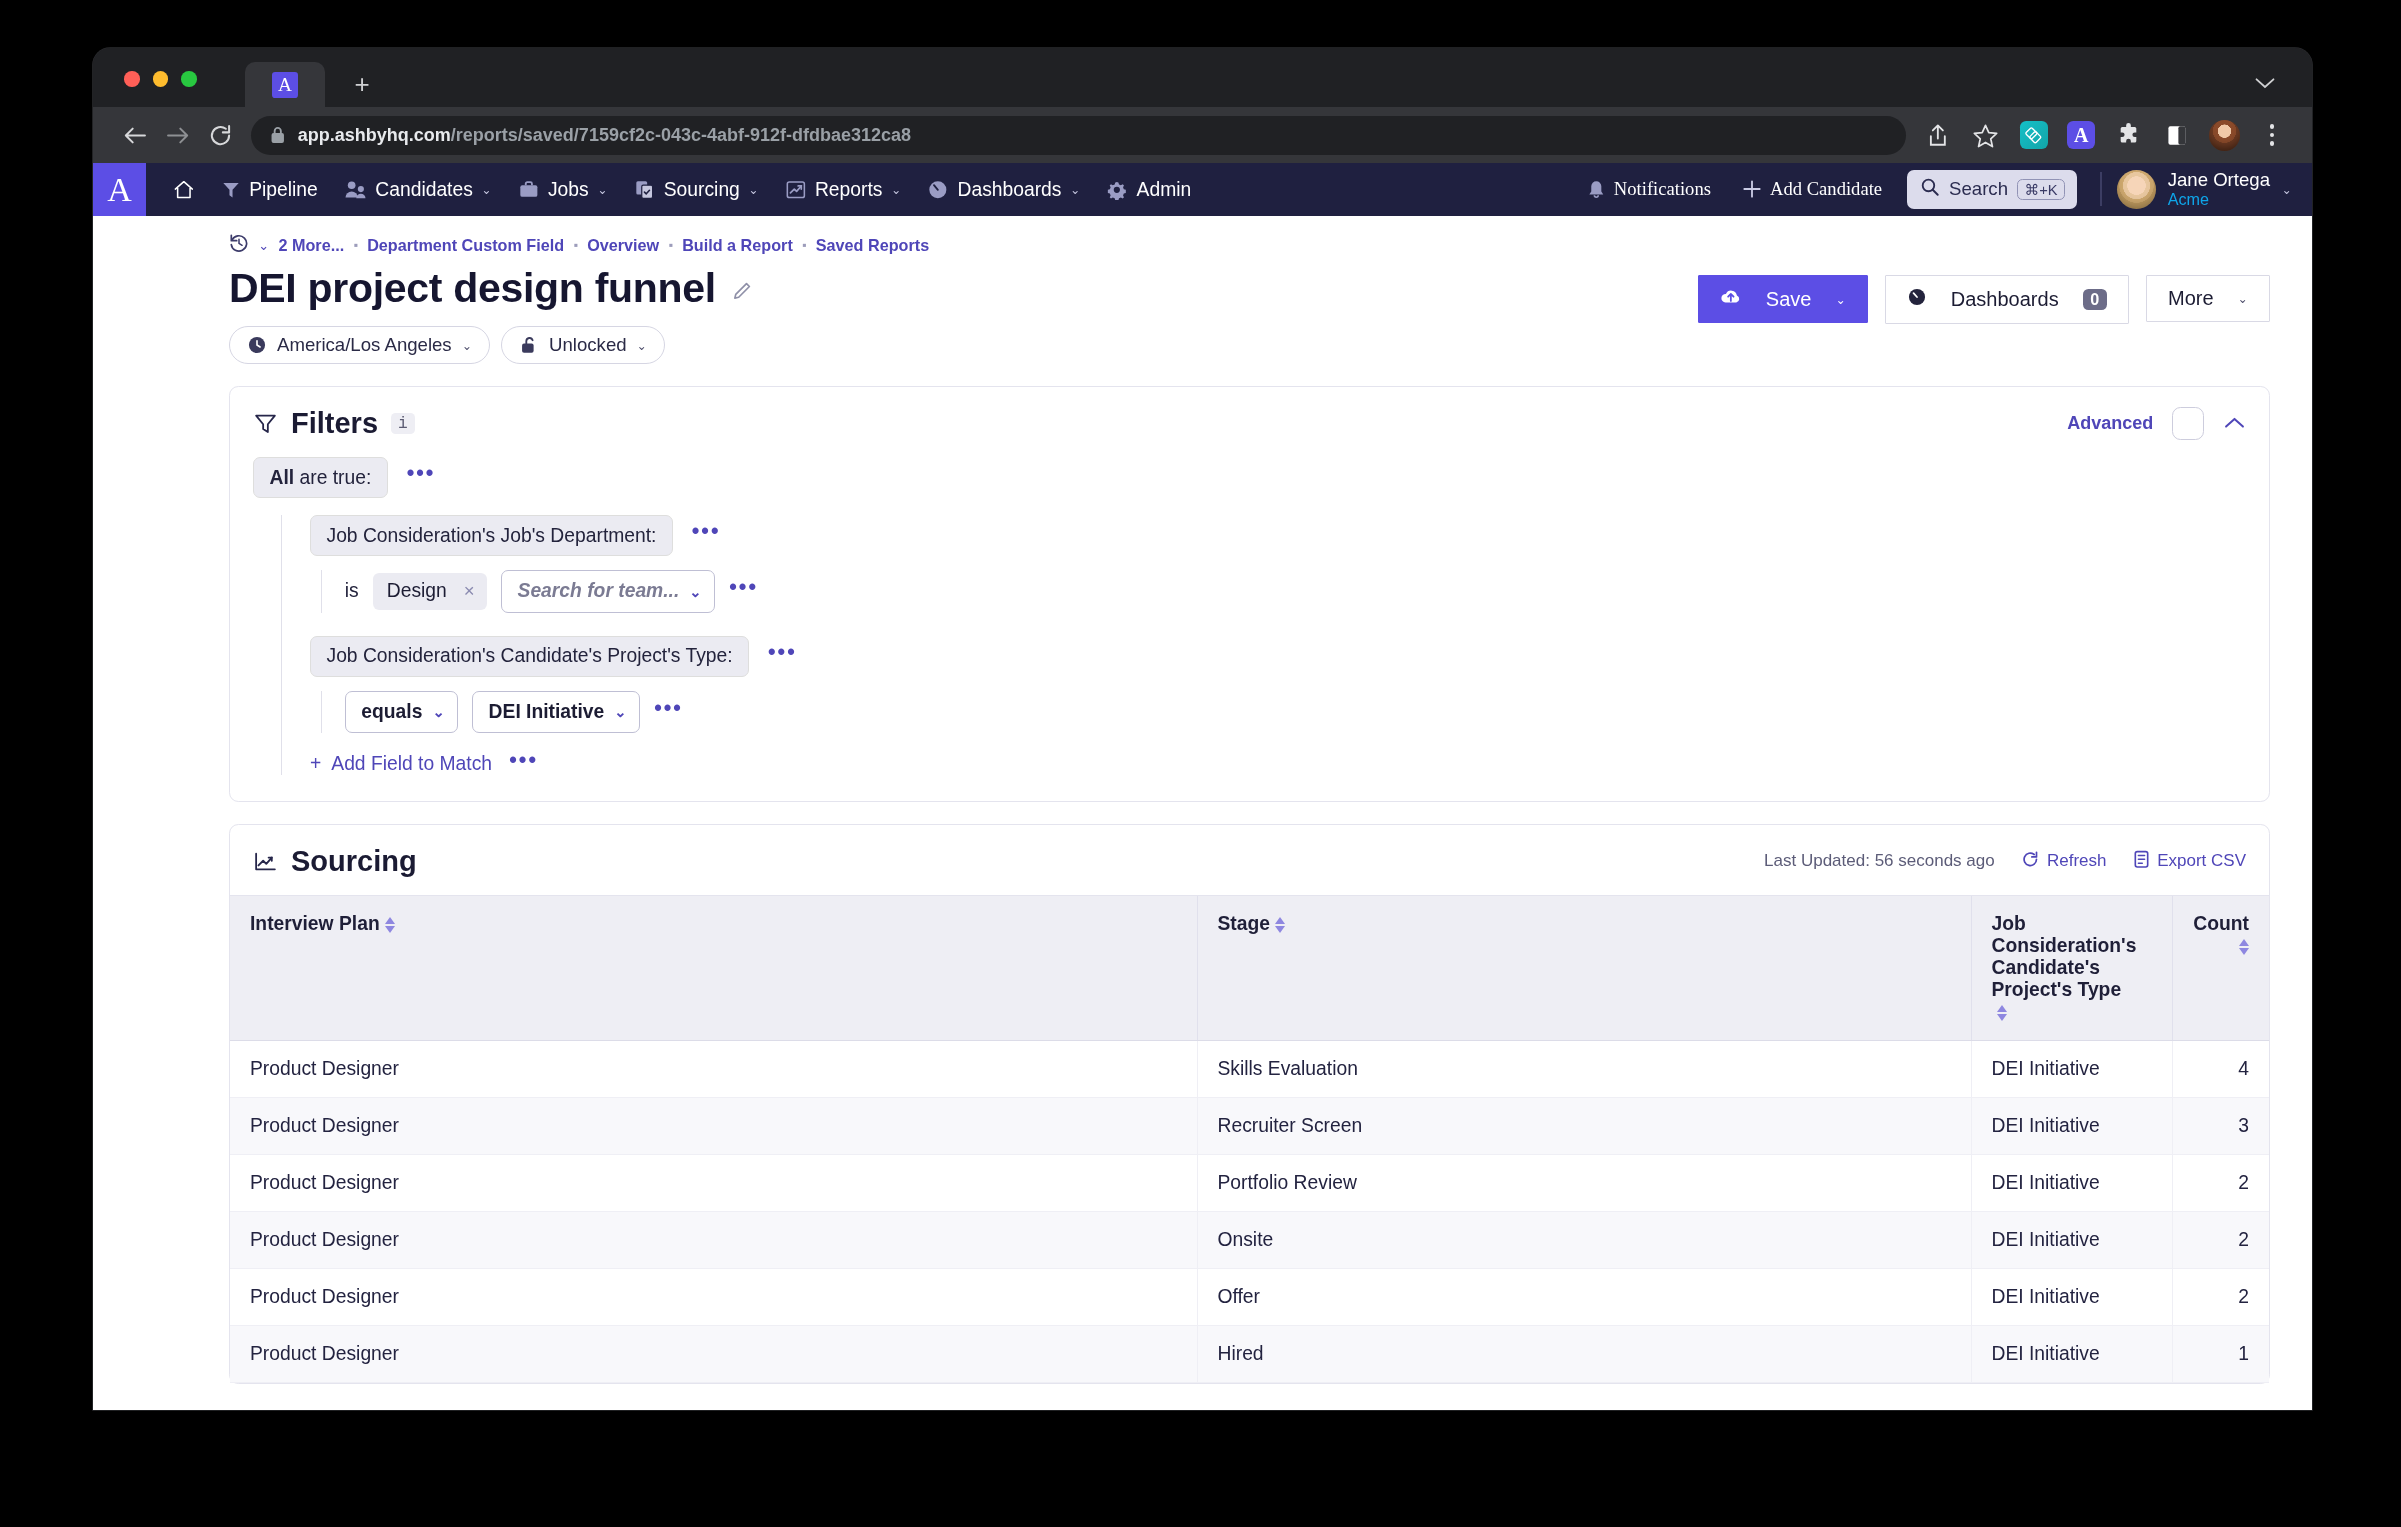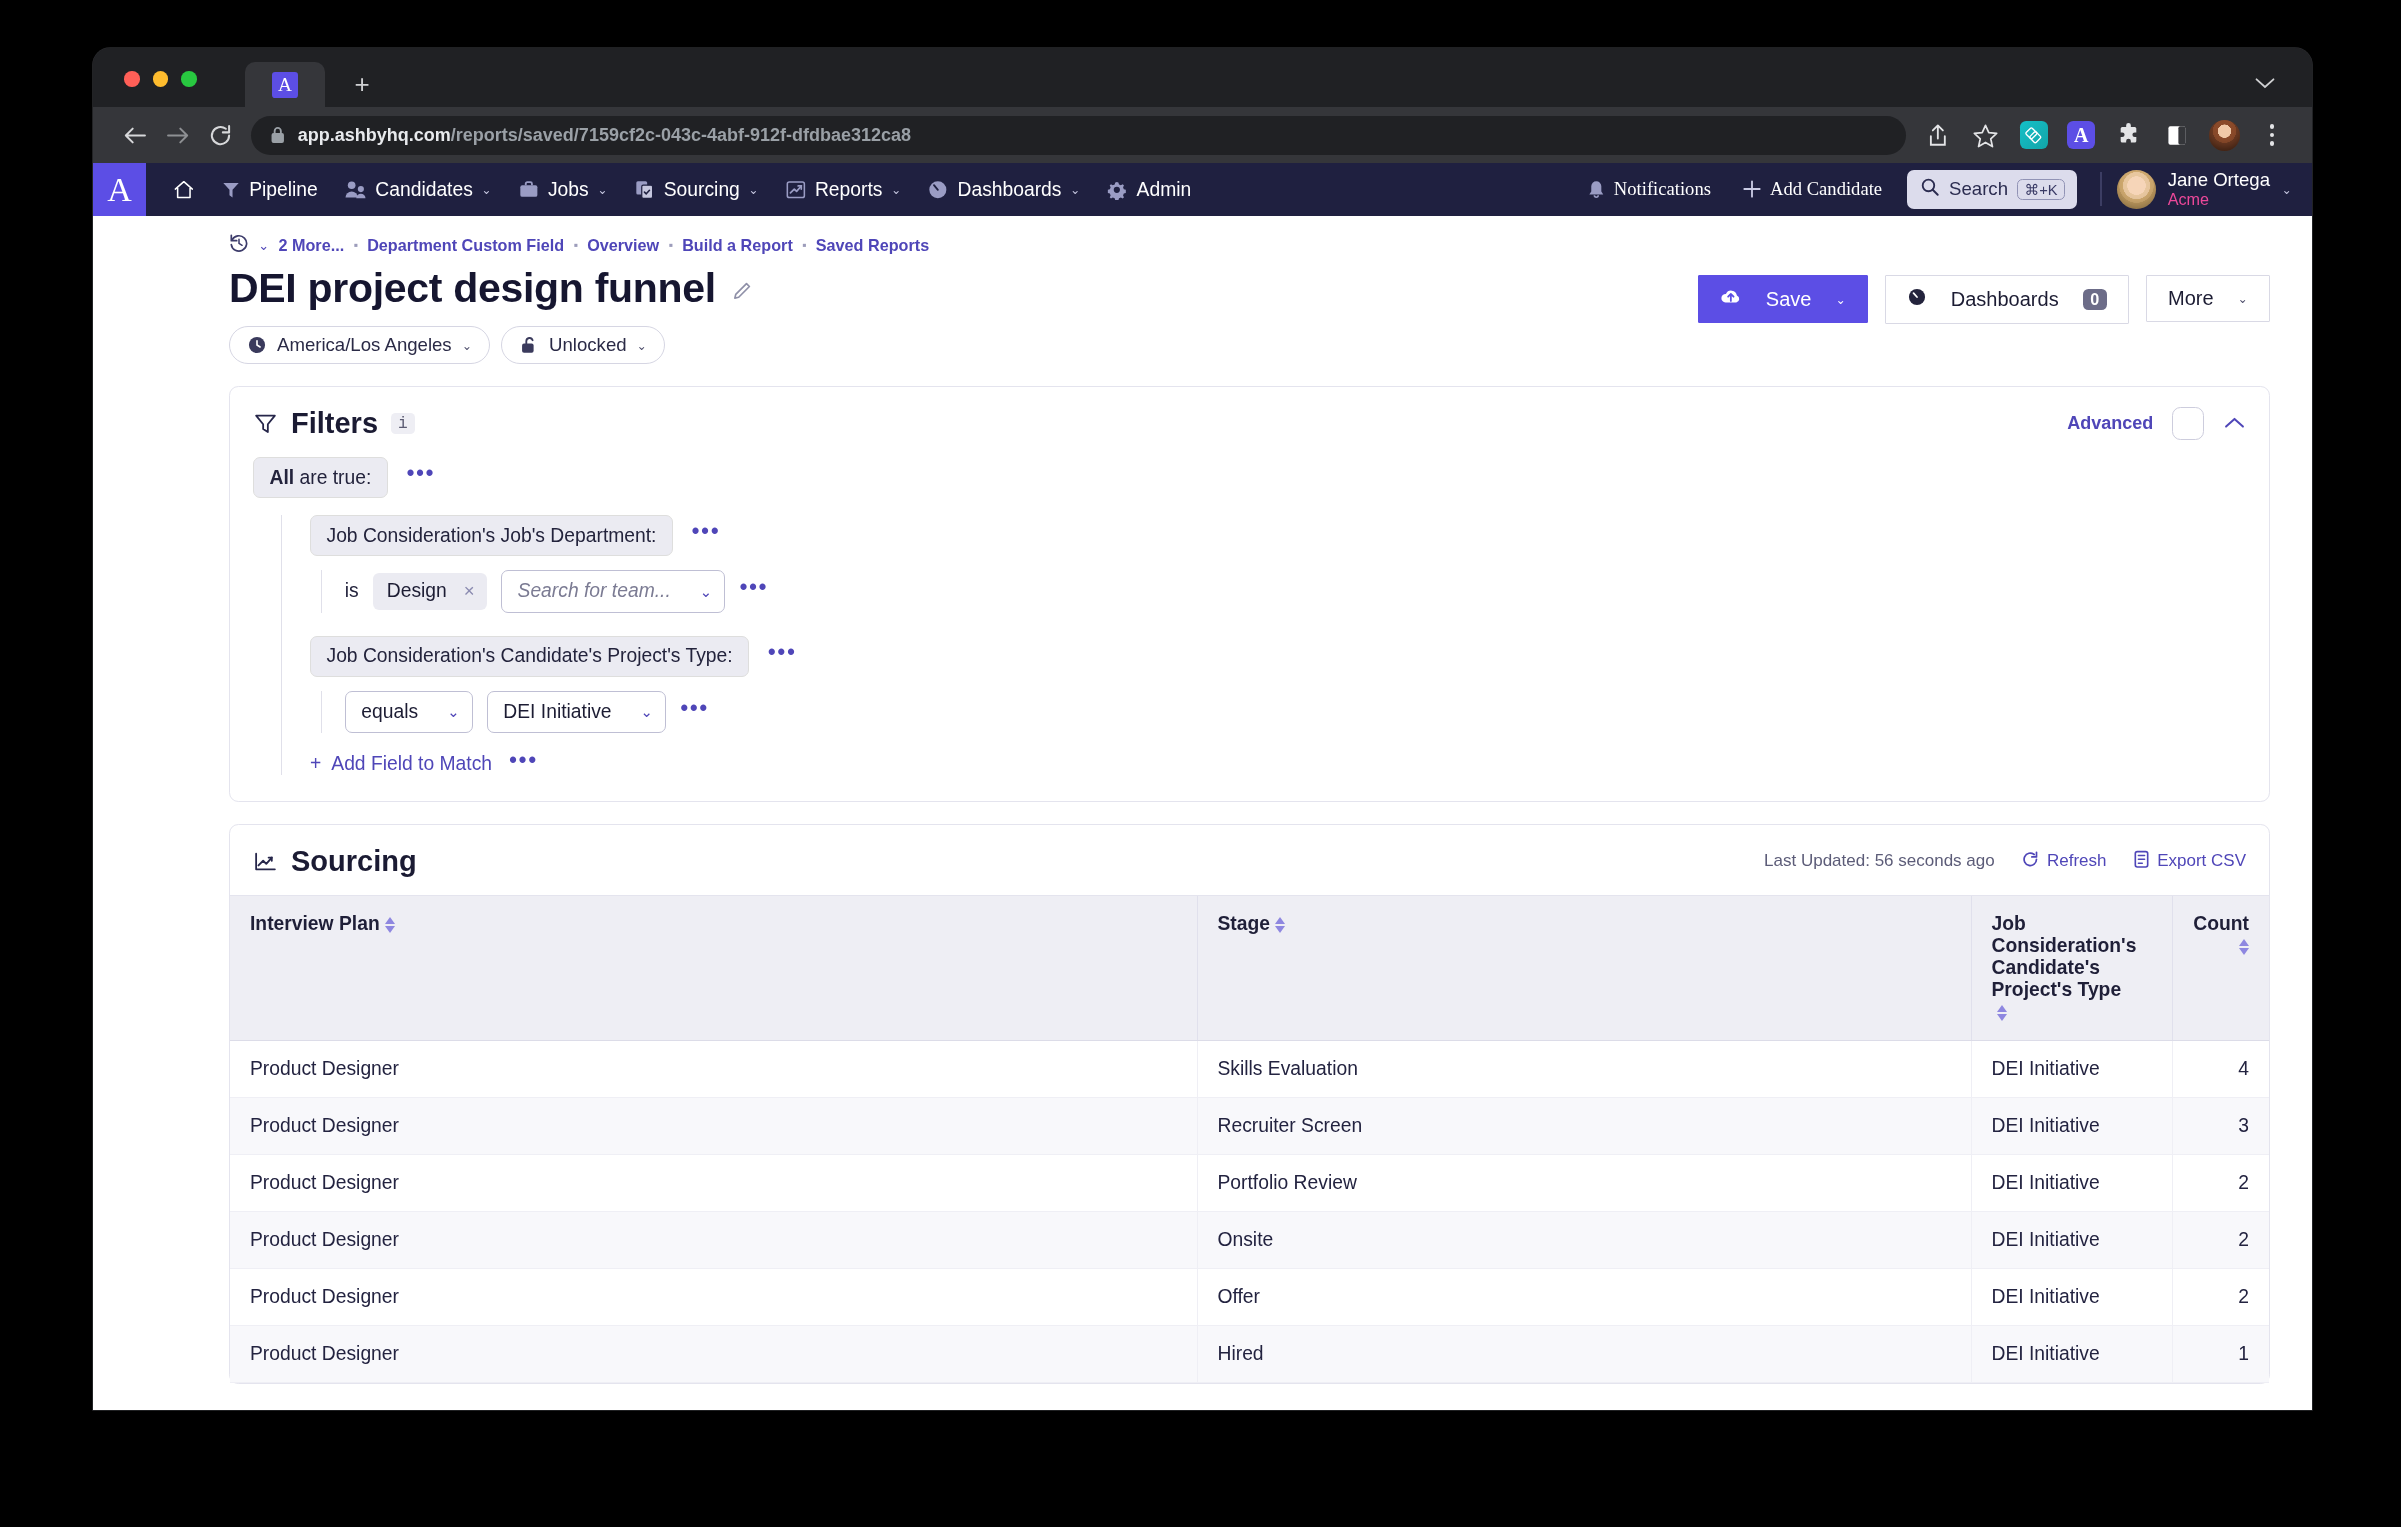--- a/index.html
+++ b/index.html
@@ -103,21 +103,21 @@
     border:1.5px solid #9193b5; border-radius:5.4px; padding:0.8px 6.2px; font-size:14.7px; color:#3a3b66;
   }
   .nav-divider { width:1.5px; height:34px; background:#3c3d63; margin: 0 10.8px; }
   .user-wrap { display:flex; align-items:center; gap:11.6px; }
   .avatar-user {
     width:39px; height:39px; border-radius:50%;
     background: radial-gradient(circle at 50% 40%, #f6d5b8 0 30%, #e8c79f 31% 44%, #cfa96f 45% 56%, #bf9a5f 57% 100%);
     box-shadow: inset 0 -6.2px 10.8px -4.6px rgba(0,0,0,.35);
   }
   .user-name { font-size:18.6px; line-height:1.08; }
-  .user-org { font-size:16.2px; color:#ec4899; line-height:1.2; }
+  .user-org { font-size:16.2px; color:#0ea5e9; line-height:1.2; }
 
   
   .page { padding: 17px 0 0 0; }
 
   .breadcrumb {
     display:flex; align-items:center; gap:9.3px; padding-left:136px; font-size:16.2px;
     color:#4f46b8; font-weight:bold;
   }
   .breadcrumb .hist { color:#3d3c6b; }
   .bc-caret { color:#4f46b8; font-size:13px; font-weight:normal; }
@@ -176,22 +176,22 @@
   .dots { color:#4f46b8; font-size:23px; letter-spacing:1.5px; line-height:0.4; padding-bottom:7.7px; }
   .indent { margin-left:28px; border-left:1.5px solid #e0e0ea; padding-left:28px; }
   .cond-row { display:flex; align-items:center; gap:14px; margin: 14px 0 0 0; }
   .cond-word { font-size:19.3px; color:#23233c; }
   .token {
     display:flex; align-items:center; gap:17px; background:#ebebf2; border-radius:6.2px;
     padding: 7.7px 12.4px 7.7px 14px; font-size:19.3px; color:#1c1c33;justify-content:flex-end;
   }
   .token .x { color:#8a8ab0; font-size:18.6px; }
   .select {
-    display:flex; align-items:center; gap:29px; border:1.5px solid #bfbfd4; border-radius:7px;
-    background:#fff; padding: 9.3px 12.4px 9.3px 15.5px; font-size:19.3px; color:#1c1c33;
+    display:flex; align-items:center; gap:10px; border:1.5px solid #bfbfd4; border-radius:7px;
+    background:#fff; padding: 9.3px 12.4px 9.3px 15.5px; font-size:19.3px; color:#1c1c33;font-weight:bold;
   }
   .select.ph span.val { color:#7b7b93; font-style:italic; }
   .select .caret2 { color:#4f46b8; font-size:14.7px; }
   .addfield {
     display:flex; align-items:center; gap:17px; margin-top:20px;
   }
   .addfield .lnk { color:#4f46b8; font-size:19.3px; display:flex; align-items:center; gap:10px; }
 
   
   .res-head-right { margin-left:auto; display:flex; align-items:center; gap:26px; font-size:17px; }

